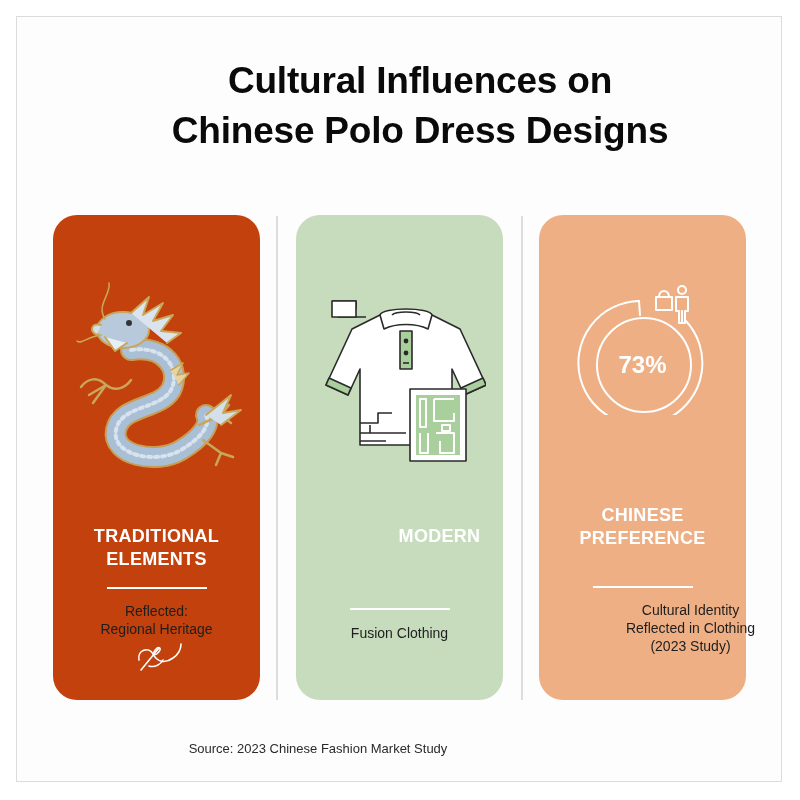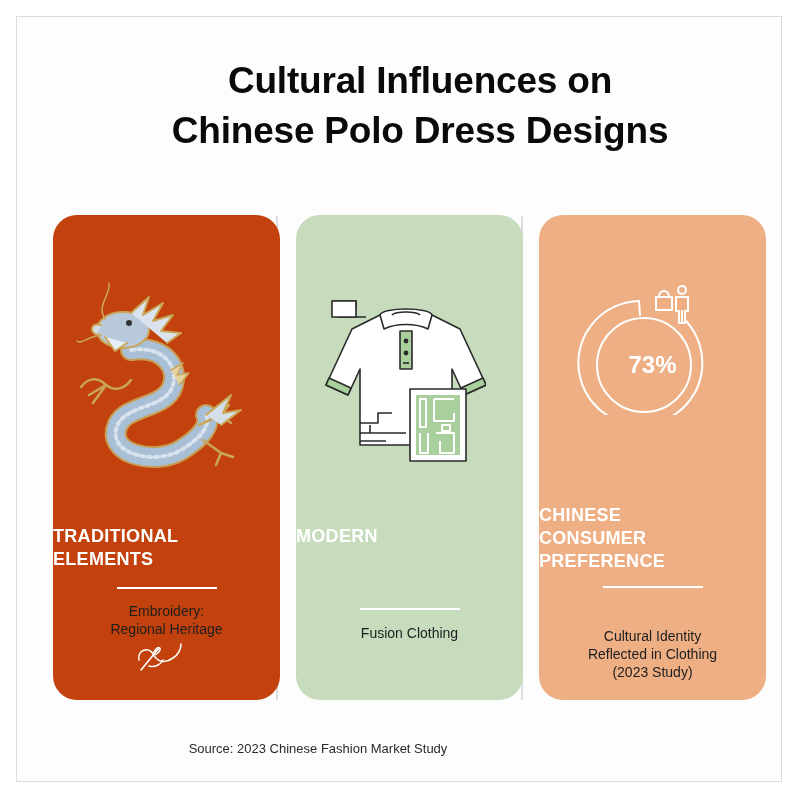--- a/index.html
+++ b/index.html
@@ -12,27 +12,27 @@
     border: 1px solid #dcdcdc; box-sizing: border-box; background: #fdfdfd;
   }
   .title {
     position: absolute; left: 0; top: 56px; width: 800px; text-align: center;
     font-weight: bold; font-size: 37px; line-height: 50px; color: #0a0a0a; letter-spacing: -0.2px; margin-left: 20px;
   }
   .divider-v {
     position: absolute; top: 216px; width: 2px; height: 484px; background: #dcdde0;
   }
   .card {
-    position: absolute; top: 215px; width: 207px; height: 485px; border-radius: 24px; padding-left: 20px;
+    position: absolute; top: 215px; width: 207px; height: 485px; border-radius: 24px;
   }
   .card-blue { left: 53px; background: #c2410c; }
   .card-green { left: 296px; background: #c6dcbd; }
   .card-orange { left: 539px; background: #eeaf84; }
   .card-heading {
-    position: absolute; left: 0; width: 100%; color: #ffffff;
+    position: absolute; left: 0; width: 100%; text-align: center; color: #ffffff;
     font-weight: bold; font-size: 18px; line-height: 23px; letter-spacing: 0.3px;
   }
   .card-rule {
     position: absolute; left: 50%; width: 100px; height: 2px; background: #ffffff; margin-left: -50px;
   }
   .card-sub {
     position: absolute; left: 0; width: 100%; text-align: center; color: #1e1e1e;
     font-size: 14px; line-height: 18px;
   }
   .icon { position: absolute; }
@@ -85,21 +85,21 @@
 
       <path d="M100 95 L112 88 L106 100 L118 98 L108 110" stroke="#c9a75a" stroke-width="1.5" fill="#e6d3a4"></path>
     </g>
   </svg>
   <div class="card-heading" style="top:310px;">
     <div>TRADITIONAL</div>
     <div>ELEMENTS</div>
   </div>
   <div class="card-rule" style="top:372px;"></div>
   <div class="card-sub" style="top:387px;">
-    <div>Embroidery:</div>
+    <div>Reflected:</div>
     <div>Regional Heritage</div>
   </div>
   <svg class="icon" style="left:82px;top:427px;" width="50" height="32" viewBox="0 0 50 32">
     <g fill="none" stroke="#ffffff" stroke-width="1.6" stroke-linecap="round">
       <path d="M6 28 L24 6"></path>
       <ellipse cx="22" cy="9" rx="2" ry="4" transform="rotate(40 22 9)"></ellipse>
       <path d="M4 18 C2 8 14 4 18 12 C22 20 30 22 38 16 C44 12 46 6 46 2"></path>
       <path d="M14 24 C20 26 26 22 28 18"></path>
     </g>
   </svg>
@@ -125,21 +125,21 @@
       <circle cx="90" cy="60" r="1.6" fill="#2a2a2a"></circle>
       <path d="M87 70 H93"></path>
 
       <path d="M44 130 H62 V120 H76 M44 140 H90 M44 148 H70 M54 132 V140"></path>
 
       <rect x="94" y="96" width="56" height="72" fill="#ffffff"></rect>
       <rect x="100" y="102" width="44" height="60" fill="#a8cf9c" stroke="none"></rect>
       <path d="M110 106 V134 H104 V106 Z M118 106 H138 M118 106 V128 H138 V120 M104 140 V160 H112 V140 M120 140 H138 V160 H124 V148 M126 132 H134 V138 H126 Z" stroke="#ffffff" stroke-width="2"></path>
     </g>
   </svg>
-  <div class="card-heading" style="top:310px;">
+  <div class="card-heading" style="top:310px;margin-left:40px;">
     <div>MODERN</div>
   </div>
   <div class="card-rule" style="top:393px;"></div>
   <div class="card-sub" style="top:409px;">
     <div>Fusion Clothing</div>
   </div>
 </div>
 
 <div class="card card-orange">
   <svg class="icon" style="left:35px;top:60px;" width="140" height="140" viewBox="0 0 140 140">
@@ -154,24 +154,23 @@
       <path d="M85 22 C85 14 95 14 95 22"></path>
 
       <circle cx="108" cy="15" r="4"></circle>
       <path d="M102 22 H114 V36 H111 V48 H105 V36 H102 Z"></path>
       <path d="M108 36 V48"></path>
     </g>
   </svg>
   <div class="pct" style="top:136px;">73%</div>
   <div class="card-heading" style="top:289px;">
     <div>CHINESE</div>
-    <div>CONSUMER</div>
     <div>PREFERENCE</div>
   </div>
   <div class="card-rule" style="top:371px;"></div>
-  <div class="card-sub" style="top:412px;">
+  <div class="card-sub" style="top:386px;margin-left:48px;">
     <div>Cultural Identity</div>
     <div>Reflected in Clothing</div>
     <div>(2023 Study)</div>
   </div>
 </div>
 
 <div class="source">Source: 2023 Chinese Fashion Market Study</div>
 
 </body></html>

